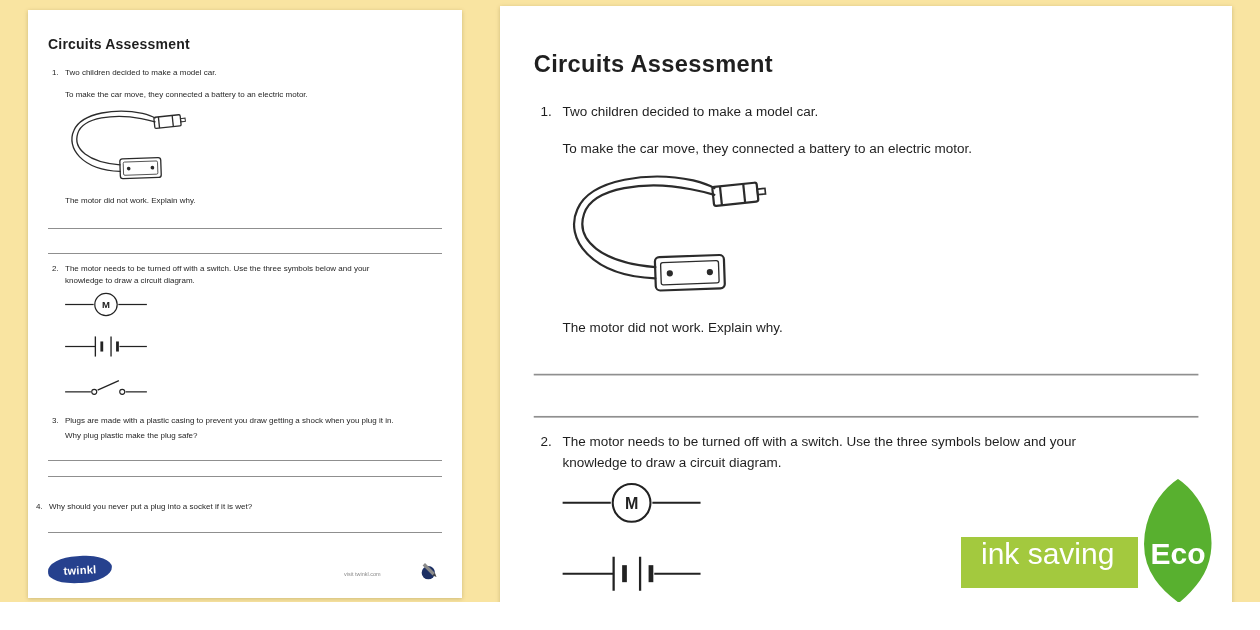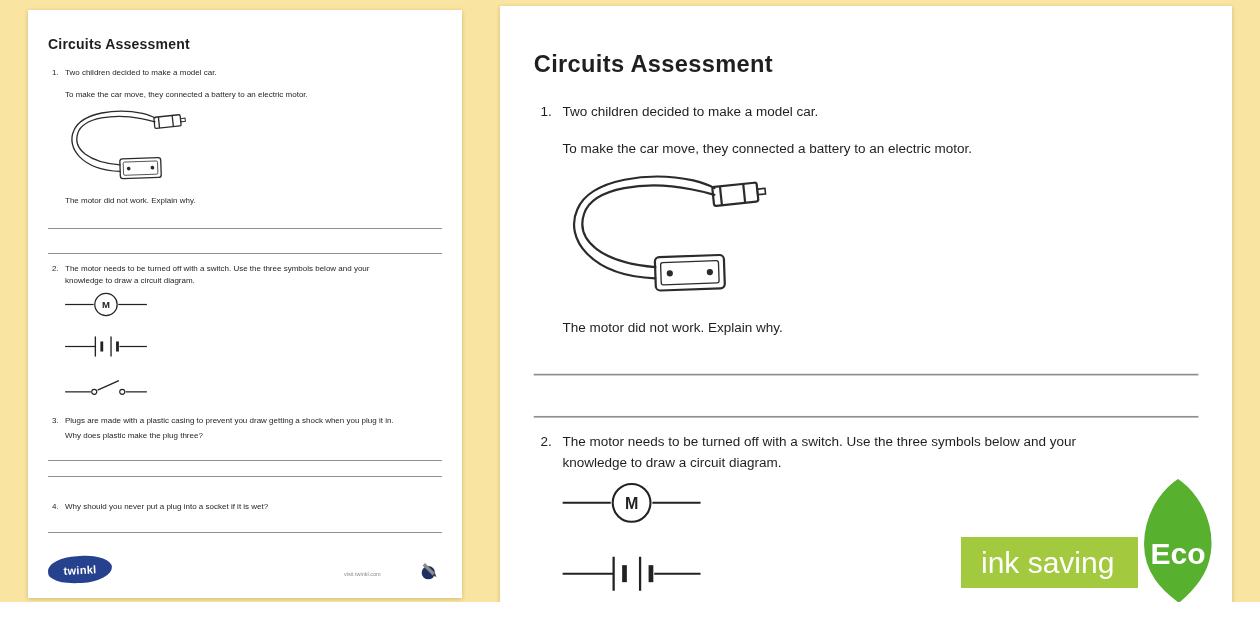--- a/index.html
+++ b/index.html
@@ -32,31 +32,31 @@
   .r-q2a { left:24px; top:254px; font-size:8px; }
   .r-q2b { left:37px; top:266px; font-size:8px; }
 
   .r-sym-motor  { left:36px; top:282px; }
   .r-sym-batt   { left:36px; top:324px; }
   .r-sym-switch { left:36px; top:366px; }
 
   .r-q3a { left:24px; top:406px; font-size:8px; }
   .r-q3b { left:37px; top:421px; font-size:8px; }
 
-  .r-q4 { left:24px; top:492px; font-size:8px; }
+  .r-q4 { left:8px; top:492px; font-size:8px; }
 
   .r-logo { left:20px; top:546px; width:64px; height:27px; background:#26418e;
             border-radius:50% 48% 52% 50% / 55% 50% 58% 45%;
             color:#fff; font-size:11px; font-weight:bold; letter-spacing:.3px;
             display:flex; align-items:center; justify-content:center; transform:rotate(-3deg); }
   .r-visit { left:316px; top:561px; font-size:5.5px; color:#8a8a8a; }
   .r-badge { left:392px; top:551px; }
 
   .ink-bar { left:961px; top:537px; width:177px; height:51px; background:#a3c93e; z-index:5;
-             display:flex; align-items:center; padding-left:20px; box-sizing:border-box;
+             display:flex; align-items:flex-start; padding-left:20px; box-sizing:border-box;
              color:#ffffff; font-size:30px; }
   .eco-leaf { left:1122px; top:470px; z-index:6; }
 </style>
 </head>
 <body>
 
 <svg width="0" height="0" style="position:absolute" aria-hidden="true">
   <defs>
     <symbol id="illus" viewBox="0 0 200 130">
       <g fill="none" stroke="#2b2b2b" stroke-width="2" stroke-linecap="round">
@@ -141,21 +141,21 @@
           <use href="#sym-motor"></use>
         </svg>
       <svg class="abs r-sym-batt" width="84" height="25">
           <use href="#sym-batt"></use>
         </svg>
       <svg class="abs r-sym-switch" width="84" height="25">
           <use href="#sym-switch"></use>
         </svg>
 
       <div class="abs r-q3a nowrap"><span class="qnum">3.</span><span>Plugs are made with a plastic casing to prevent you draw getting a shock when you plug it in.</span></div>
-      <div class="abs r-q3b nowrap">Why does plastic make the plug three?</div>
+      <div class="abs r-q3b nowrap">Why plug plastic make the plug safe?</div>
       <div class="abs ans-line l3"></div>
       <div class="abs ans-line l4"></div>
 
       <div class="abs r-q4 nowrap"><span class="qnum">4.</span><span>Why should you never put a plug into a socket if it is wet?</span></div>
       <div class="abs ans-line l5"></div>
 
       <div class="abs r-logo">
           <span>twinkl</span>
         </div>
       <div class="abs r-visit nowrap">visit twinkl.com</div>

